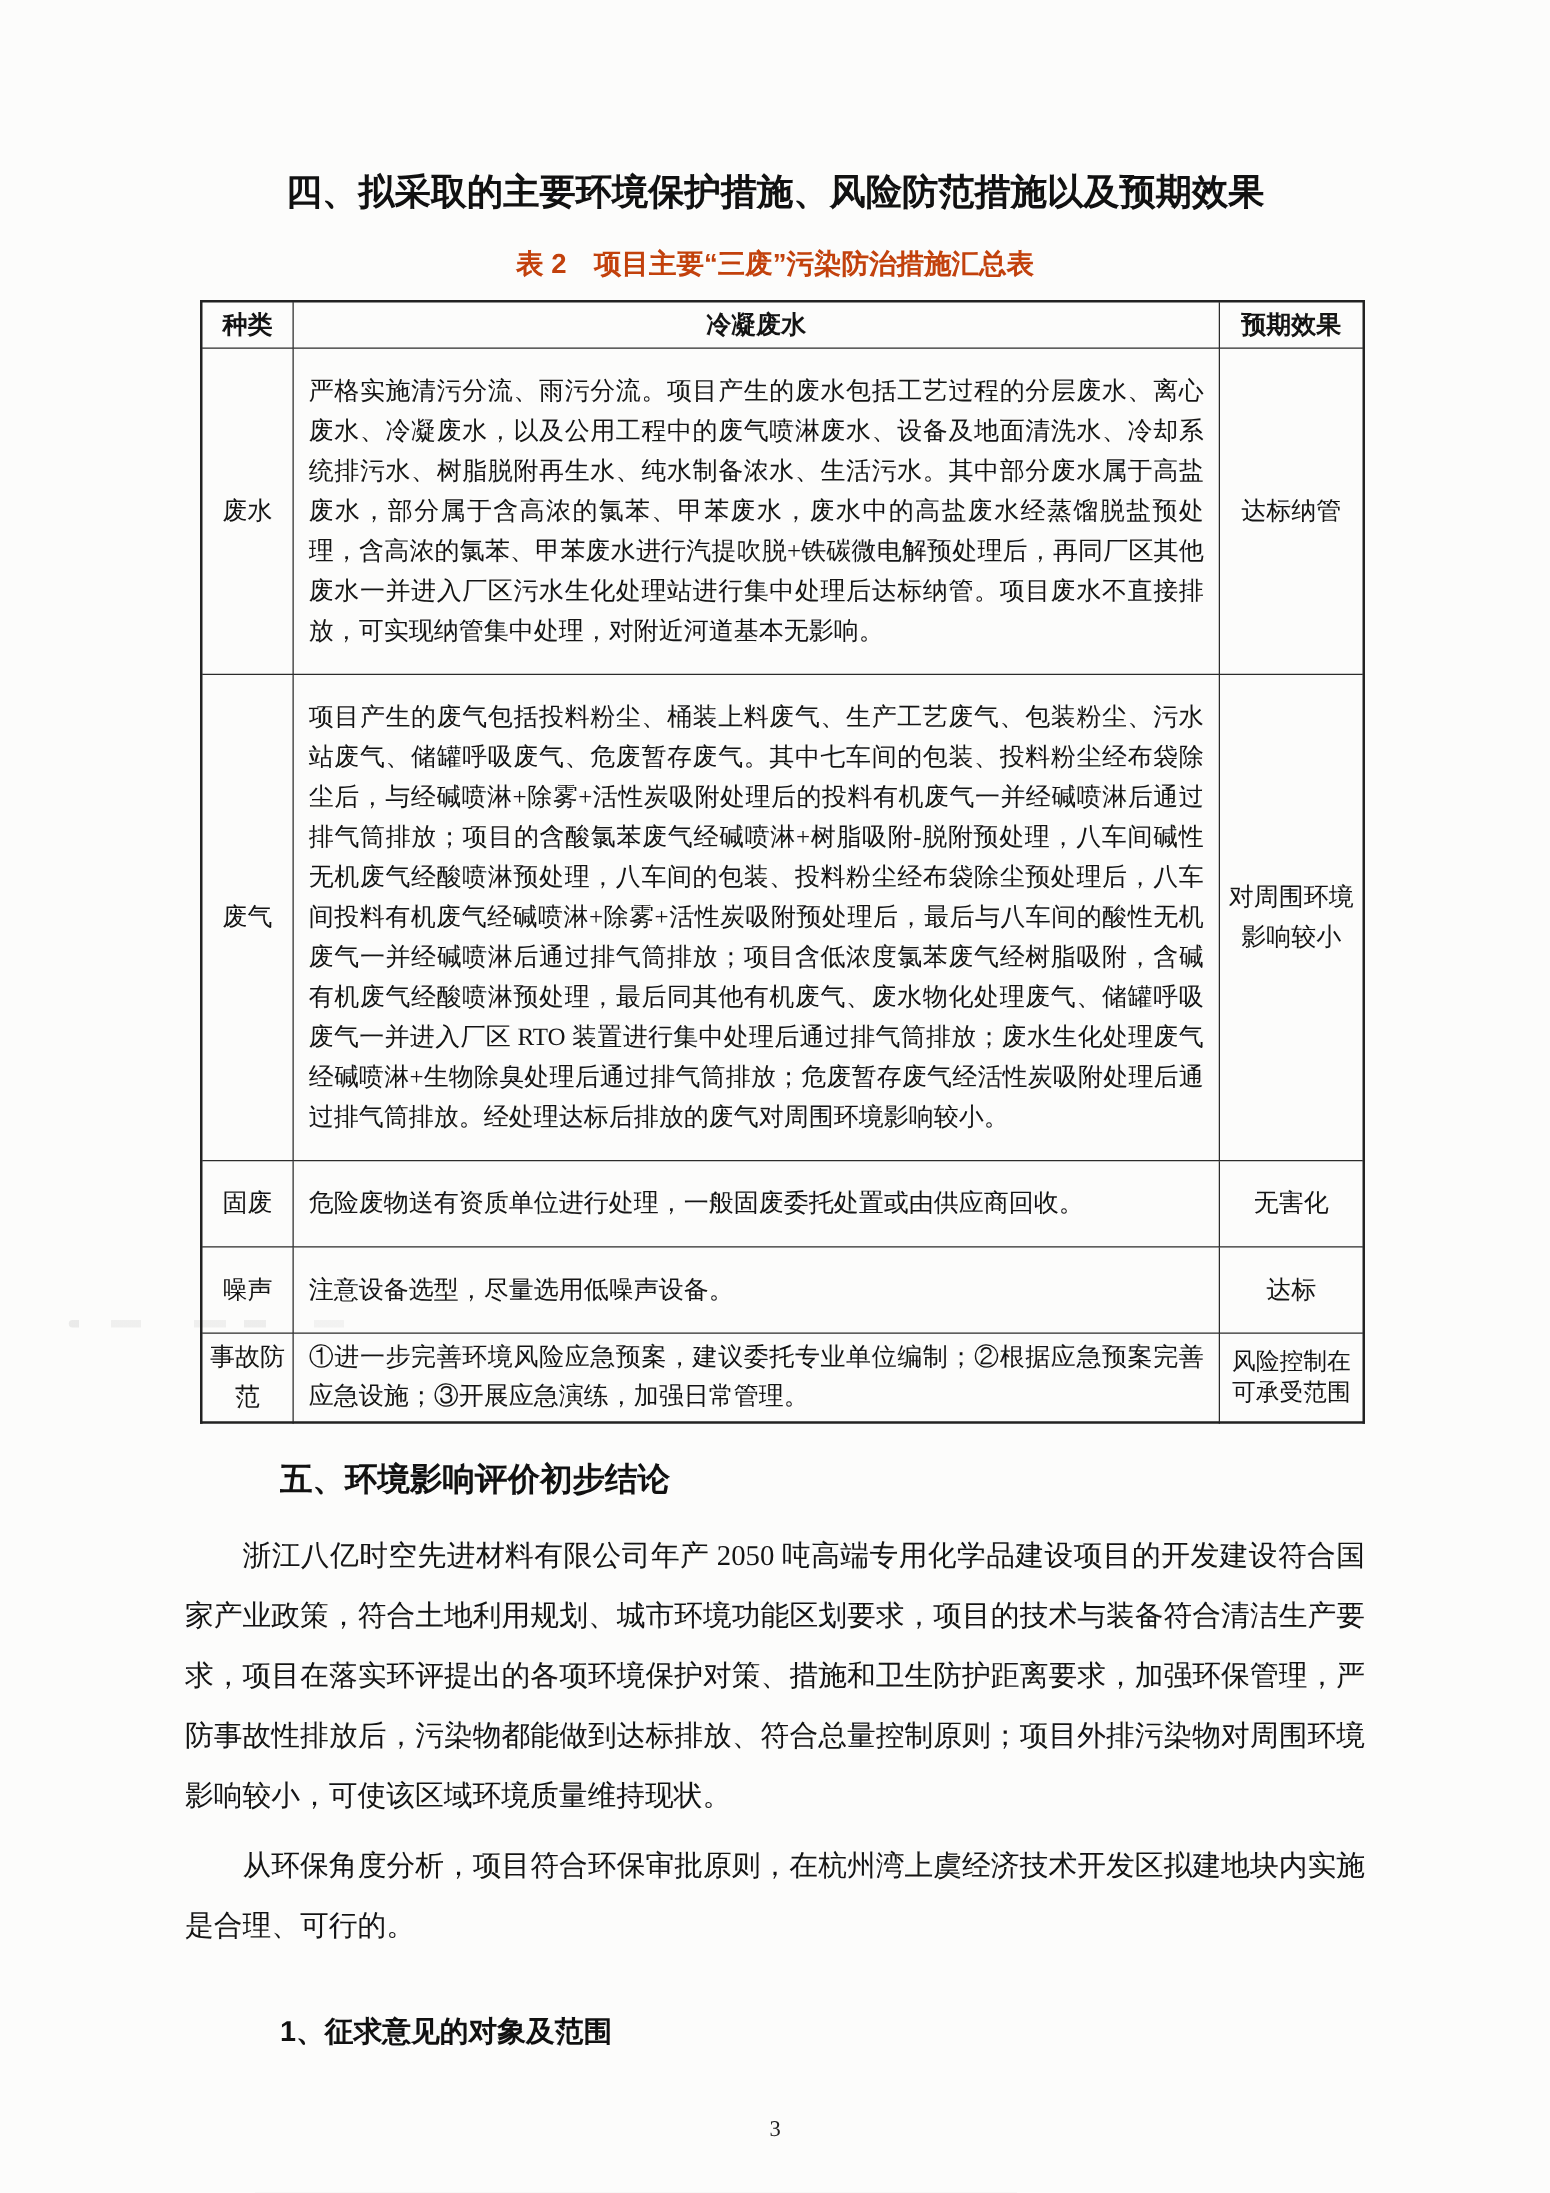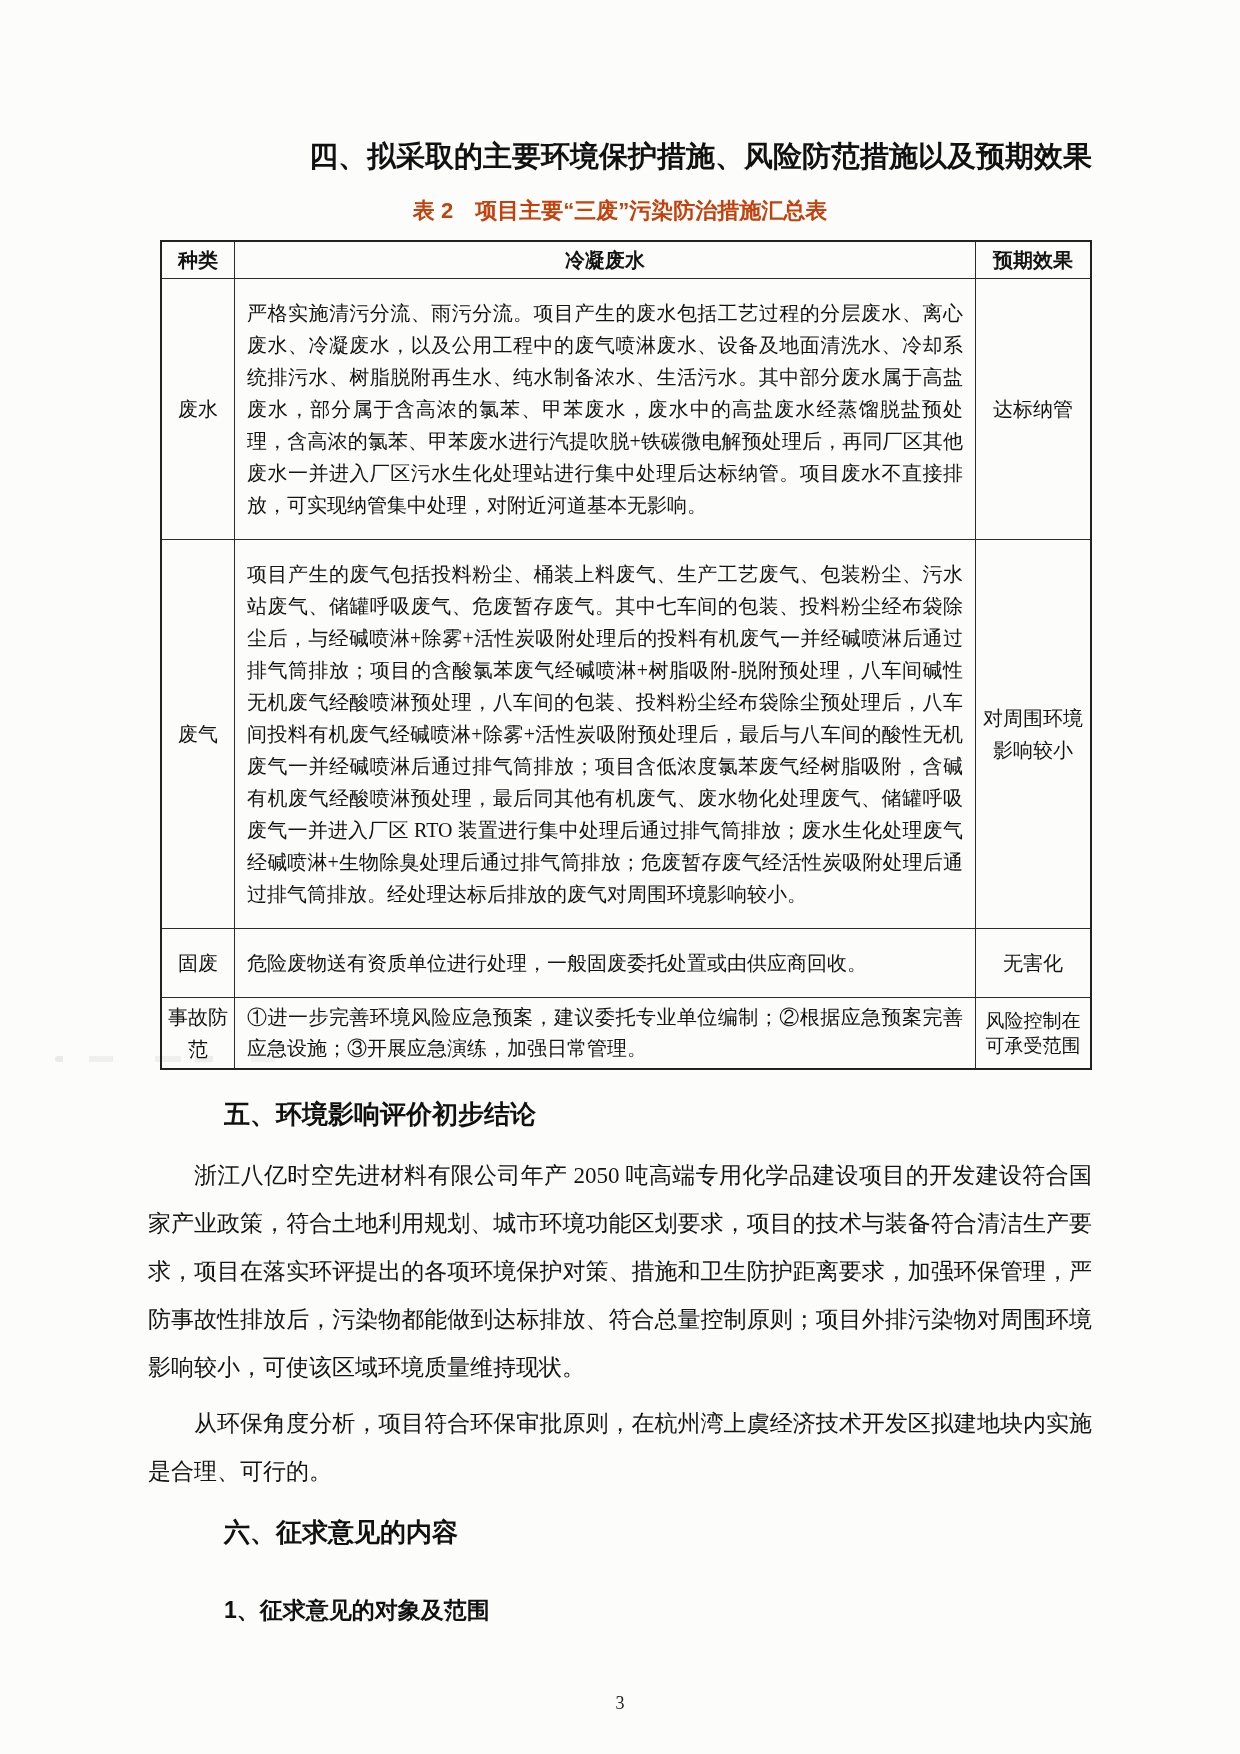--- a/index.html
+++ b/index.html
@@ -17,25 +17,25 @@
     overflow:hidden;
   }
   .content {
     position:absolute;
     left:148px;
     width:944px;
     top:0;
   }
   .h-main {
     margin:138px 0 22px 0;
-    font-family:Liberation Sans, sans-serif;
+    font-family:Liberation Mono, monospace;
     font-weight:700;
     font-size:29px;
     line-height:36px;
-    text-align:right;
+    text-align:center;
     color:#111;
   }
   .tbl-caption {
     font-family:"Liberation Sans", sans-serif;
     font-weight:700;
     font-size:22px;
     line-height:30px;
     text-align:center;
     margin:0 0 14px 0;
     color:#c2410c;
@@ -158,34 +158,38 @@
         <tr>
           <td class="cat">废气</td>
           <td class="measure">项目产生的废气包括投料粉尘、桶装上料废气、生产工艺废气、包装粉尘、污水站废气、储罐呼吸废气、危废暂存废气。其中七车间的包装、投料粉尘经布袋除尘后，与经碱喷淋+除雾+活性炭吸附处理后的投料有机废气一并经碱喷淋后通过排气筒排放；项目的含酸氯苯废气经碱喷淋+树脂吸附-脱附预处理，八车间碱性无机废气经酸喷淋预处理，八车间的包装、投料粉尘经布袋除尘预处理后，八车间投料有机废气经碱喷淋+除雾+活性炭吸附预处理后，最后与八车间的酸性无机废气一并经碱喷淋后通过排气筒排放；项目含低浓度氯苯废气经树脂吸附，含碱有机废气经酸喷淋预处理，最后同其他有机废气、废水物化处理废气、储罐呼吸废气一并进入厂区 RTO 装置进行集中处理后通过排气筒排放；废水生化处理废气经碱喷淋+生物除臭处理后通过排气筒排放；危废暂存废气经活性炭吸附处理后通过排气筒排放。经处理达标后排放的废气对周围环境影响较小。</td>
           <td class="effect">对周围环境影响较小</td>
         </tr>
         <tr>
           <td class="cat">固废</td>
           <td class="measure">危险废物送有资质单位进行处理，一般固废委托处置或由供应商回收。</td>
           <td class="effect">无害化</td>
         </tr>
+        <tr>
+          <td class="cat">噪声</td>
+          <td class="measure">注意设备选型，尽量选用低噪声设备。</td>
+          <td class="effect">达标</td>
+        </tr>
         <tr class="compact">
           <td class="cat">事故防范</td>
           <td class="measure">①进一步完善环境风险应急预案，建议委托专业单位编制；②根据应急预案完善应急设施；③开展应急演练，加强日常管理。</td>
           <td class="effect">风险控制在可承受范围</td>
         </tr>
       </tbody>
     </table>
 
     <div class="h-sec">五、环境影响评价初步结论</div>
 
     <p class="body">浙江八亿时空先进材料有限公司年产 2050 吨高端专用化学品建设项目的开发建设符合国家产业政策，符合土地利用规划、城市环境功能区划要求，项目的技术与装备符合清洁生产要求，项目在落实环评提出的各项环境保护对策、措施和卫生防护距离要求，加强环保管理，严防事故性排放后，污染物都能做到达标排放、符合总量控制原则；项目外排污染物对周围环境影响较小，可使该区域环境质量维持现状。</p>
     <p class="body tight">从环保角度分析，项目符合环保审批原则，在杭州湾上虞经济技术开发区拟建地块内实施是合理、可行的。</p>
 
-    <div class="h-sec gap">六、征求意见的内容</div>
 
     <div class="h-sub">1、征求意见的对象及范围</div>
 
 
   </div>
 
   <div class="page-number">3</div>
 </div>
 
 </body></html>

